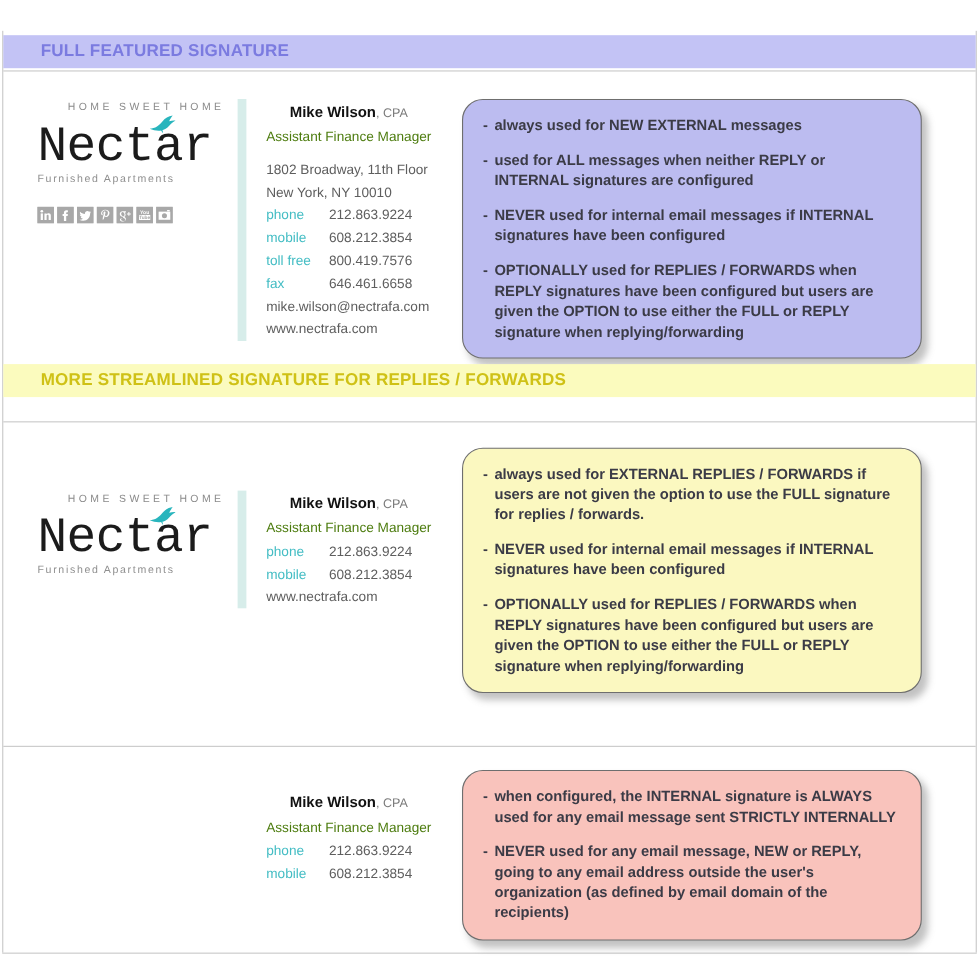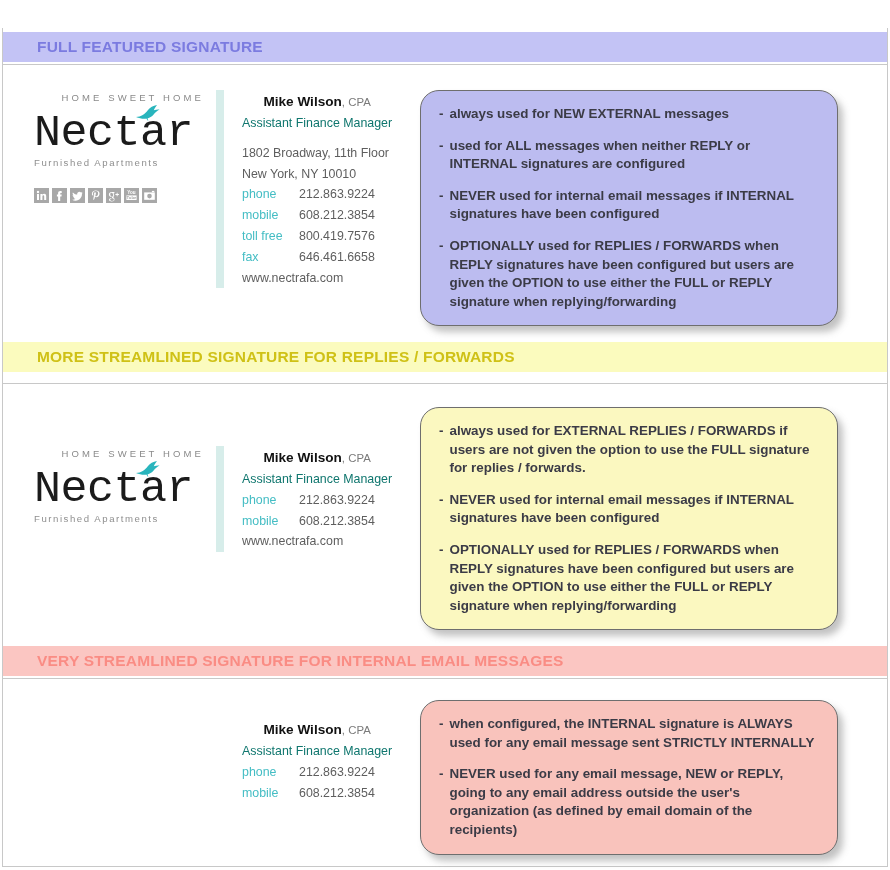--- a/index.html
+++ b/index.html
@@ -55,21 +55,21 @@
     padding-left: 34px;
   }
   .band-label {
     font-size: 15.5px;
     font-weight: bold;
     letter-spacing: 0.2px;
     white-space: nowrap;
   }
   .band.purple { background: #c3c3f5; top: 32px; }
   .band.purple .band-label { color: #7b7be0; }
-  .band.yellow { background: #fbfbbe; top: 342px; }
+  .band.yellow { background: #fbfbbe; top: 331px; }
   .band.yellow .band-label { color: #cfc116; }
   .band.pink   { background: #fbc6c2; top: 646px; }
   .band.pink .band-label { color: #fa8c84; }
 
   
   .band-rule {
     position: absolute;
     left: 3px;
     width: 884px;
     height: 1px;
@@ -158,21 +158,21 @@
     color: #111111;
     font-weight: bold;
     line-height: 22px;
     text-align: center;
   }
   .sig-name .cred {
     font-weight: normal;
     font-size: 11.4px;
     color: #7a7a7a;
   }
-  .sig-title { color: #0f766e; }
+  .sig-title { color: #4d7c0f; }
   .sig-gap { height: 9px; }
   .kv { display: flex; }
   .kv .k {
     color: #44bdc4;
     width: 57px;
     flex: 0 0 57px;
   }
   .kv .v { color: #5e5e5e; }
   .sig-plain { color: #5e5e5e; }
 
@@ -301,20 +301,21 @@
         <span class="v">608.212.3854</span>
       </div>
       <div class="kv">
         <span class="k">toll free</span>
         <span class="v">800.419.7576</span>
       </div>
       <div class="kv">
         <span class="k">fax</span>
         <span class="v">646.461.6658</span>
       </div>
+      <div class="sig-plain">mike.wilson@nectrafa.com</div>
       <div class="sig-plain">www.nectrafa.com</div>
     </div>
   </div>
 
   <div class="callout purple" style="left:420px; top:90px; width:418px;">
     <div class="bullet">
       <span class="dash">-</span>
       <span class="btext">always used for NEW EXTERNAL messages</span>
     </div>
     <div class="bullet">
@@ -376,23 +377,20 @@
     <div class="bullet">
       <span class="dash">-</span>
       <span class="btext">NEVER used for internal email messages if INTERNAL signatures have been configured</span>
     </div>
     <div class="bullet">
       <span class="dash">-</span>
       <span class="btext">OPTIONALLY used for REPLIES / FORWARDS when REPLY signatures have been configured but users are given the OPTION to use either the FULL or REPLY signature when replying/forwarding</span>
     </div>
   </div>
 
-  <div class="band pink">
-    <span class="band-label">VERY STREAMLINED SIGNATURE FOR INTERNAL EMAIL MESSAGES</span>
-  </div>
   <div class="band-rule r3"></div>
 
   <div class="sig" style="left:34px; top:718px;">
     <div class="sig-logo-col" style="width:170px;"></div>
     <div class="sig-divider" style="background:transparent;"></div>
     <div class="sig-details">
       <div class="sig-name">
         <span>Mike Wilson</span><span class="cred">, CPA</span>
       </div>
       <div class="sig-title">Assistant Finance Manager</div>

